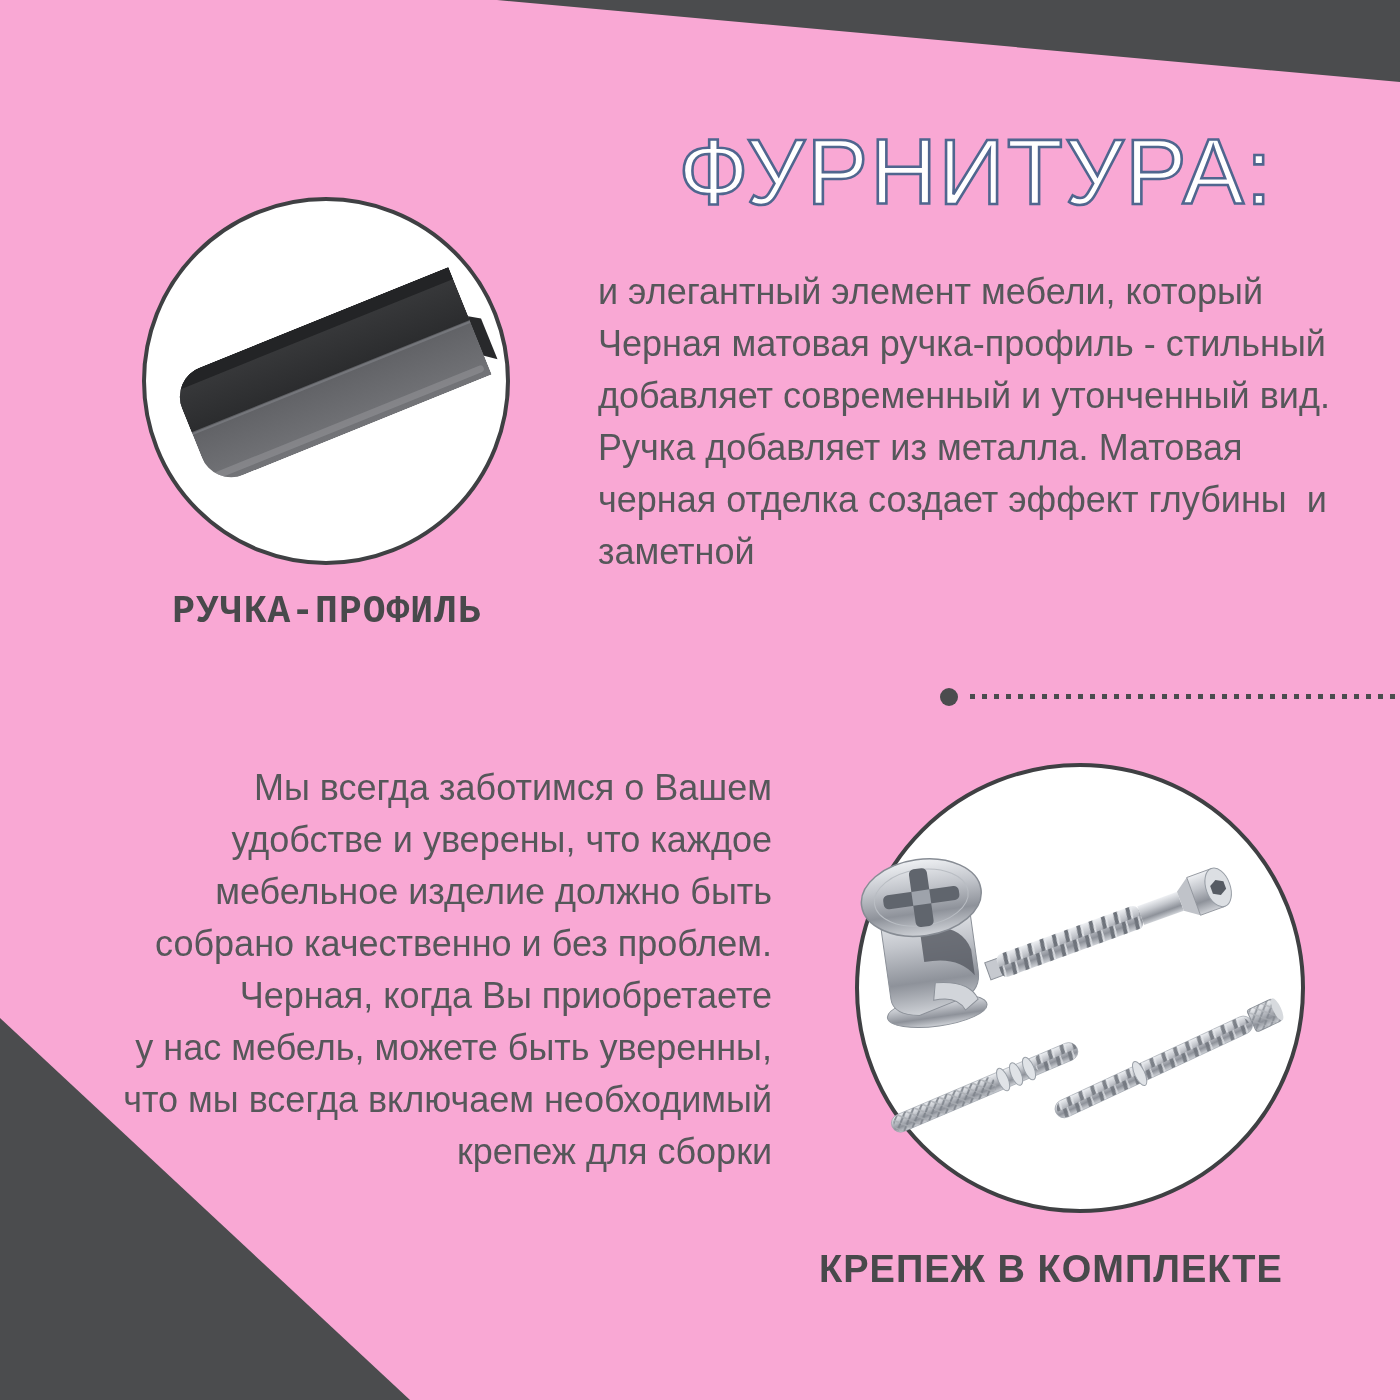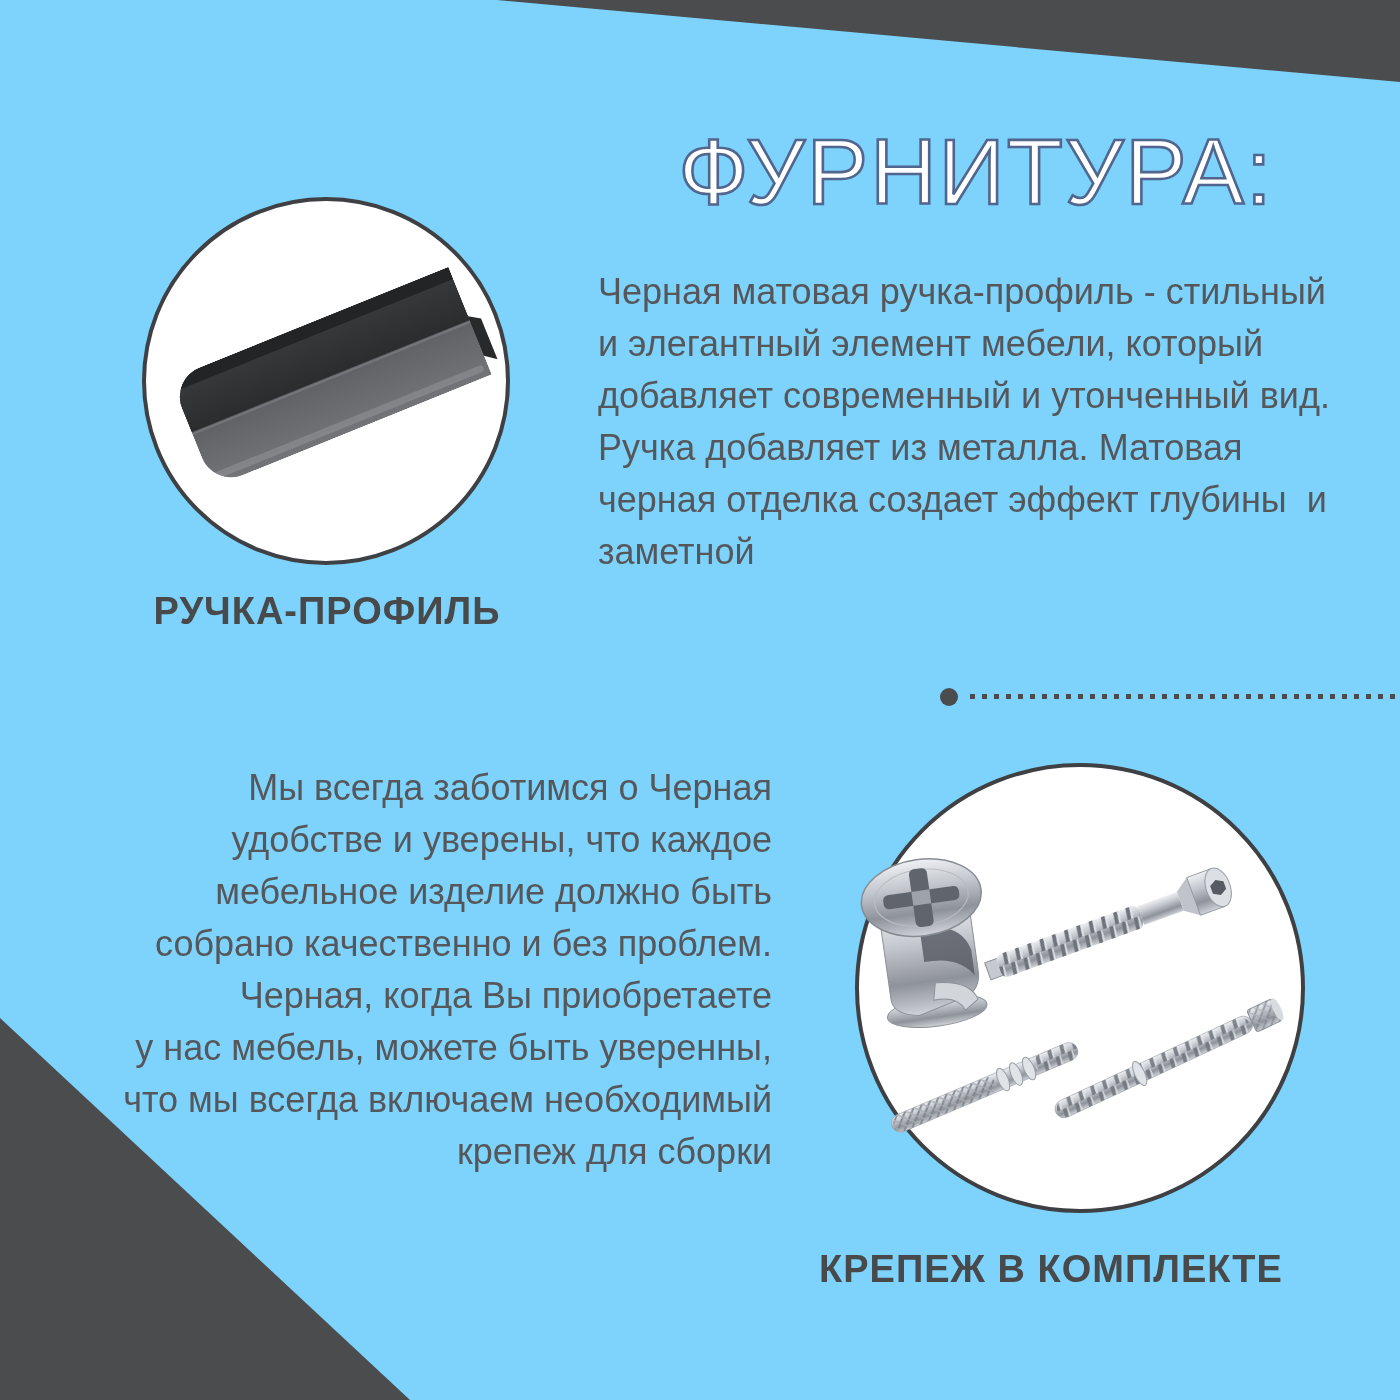--- a/index.html
+++ b/index.html
@@ -1,17 +1,17 @@
 <!DOCTYPE html>
 <html><head>
 <meta charset="utf-8">
 <style>
   html,body{margin:0;padding:0;background:#ffffff;}
   .canvas{
-    position:relative;width:1400px;height:1400px;background:#7dd3fc;overflow:hidden;
+    position:relative;width:1400px;height:1400px;background:#f9a8d4;overflow:hidden;
     font-family:"Liberation Sans",sans-serif;
   }
   .corner{position:absolute;pointer-events:none;}
   .corner-top{top:0;left:0;}
   .corner-bl{top:1018px;left:0;}
   .title-wrap{position:absolute;left:576px;top:108px;width:800px;height:120px;}
   .title-wrap text{
     font-family:"Liberation Sans",sans-serif;font-size:92px;letter-spacing:2px;
     fill:#ffffff;stroke:#50668f;stroke-width:2.6px;
   }
@@ -23,21 +23,21 @@
   .circle-fast{left:855px;top:763px;width:450px;height:450px;}
   .photo-circle svg{width:100%;height:100%;display:block;}
   .para{position:absolute;color:#56575a;font-size:36px;line-height:52px;}
   .para .ln{white-space:pre-wrap;}
   .para-handle{left:598px;top:266px;width:740px;text-align:left;}
   .para-care{left:58px;top:762px;width:714px;text-align:right;}
   .label{
     position:absolute;font-weight:bold;font-size:38px;color:#48494b;
     letter-spacing:1px;text-align:center;
   }
-  .label-handle{left:110px;top:590px;width:434px;}
+  .label-handle{left:110px;top:590px;width:434px;font-family:Liberation Mono, monospace;}
   .label-fast{left:801px;top:1248px;width:500px;}
   .divider-dot{
     position:absolute;left:940px;top:688px;width:18px;height:18px;
     border-radius:50%;background:#4b4c4e;
   }
   .divider-line{
     position:absolute;left:970px;top:694px;width:430px;height:5px;
     background:repeating-linear-gradient(to right,#4b4c4e 0 5px,transparent 5px 12px);
   }
 </style>
@@ -83,33 +83,33 @@
           <rect x="35" y="175" width="300" height="3" fill="#85878c" opacity="0.55"></rect>
           <rect x="40" y="221" width="290" height="7" rx="3.5" fill="#97989c" opacity="0.5"></rect>
         </g>
       </g>
     </svg>
   </div>
 
   <div class="label label-handle">РУЧКА-ПРОФИЛЬ</div>
 
   <div class="para para-handle">
+    <div class="ln">и элегантный элемент мебели, который</div>
     <div class="ln">Черная матовая ручка-профиль - стильный</div>
-    <div class="ln">и элегантный элемент мебели, который</div>
     <div class="ln">добавляет современный и утонченный вид.</div>
     <div class="ln">Ручка добавляет из металла. Матовая</div>
     <div class="ln">черная отделка создает эффект глубины  и</div>
     <div class="ln">заметной</div>
   </div>
 
   <div class="divider-dot"></div>
   <div class="divider-line"></div>
 
   <div class="para para-care">
-    <div class="ln">Мы всегда заботимся о Черная</div>
+    <div class="ln">Мы всегда заботимся о Вашем</div>
     <div class="ln">удобстве и уверены, что каждое</div>
     <div class="ln">мебельное изделие должно быть</div>
     <div class="ln">собрано качественно и без проблем.</div>
     <div class="ln">Черная, когда Вы приобретаете</div>
     <div class="ln">у нас мебель, можете быть уверенны,</div>
     <div class="ln">что мы всегда включаем необходимый</div>
     <div class="ln">крепеж для сборки</div>
   </div>
 
   <div class="photo-circle circle-fast">

